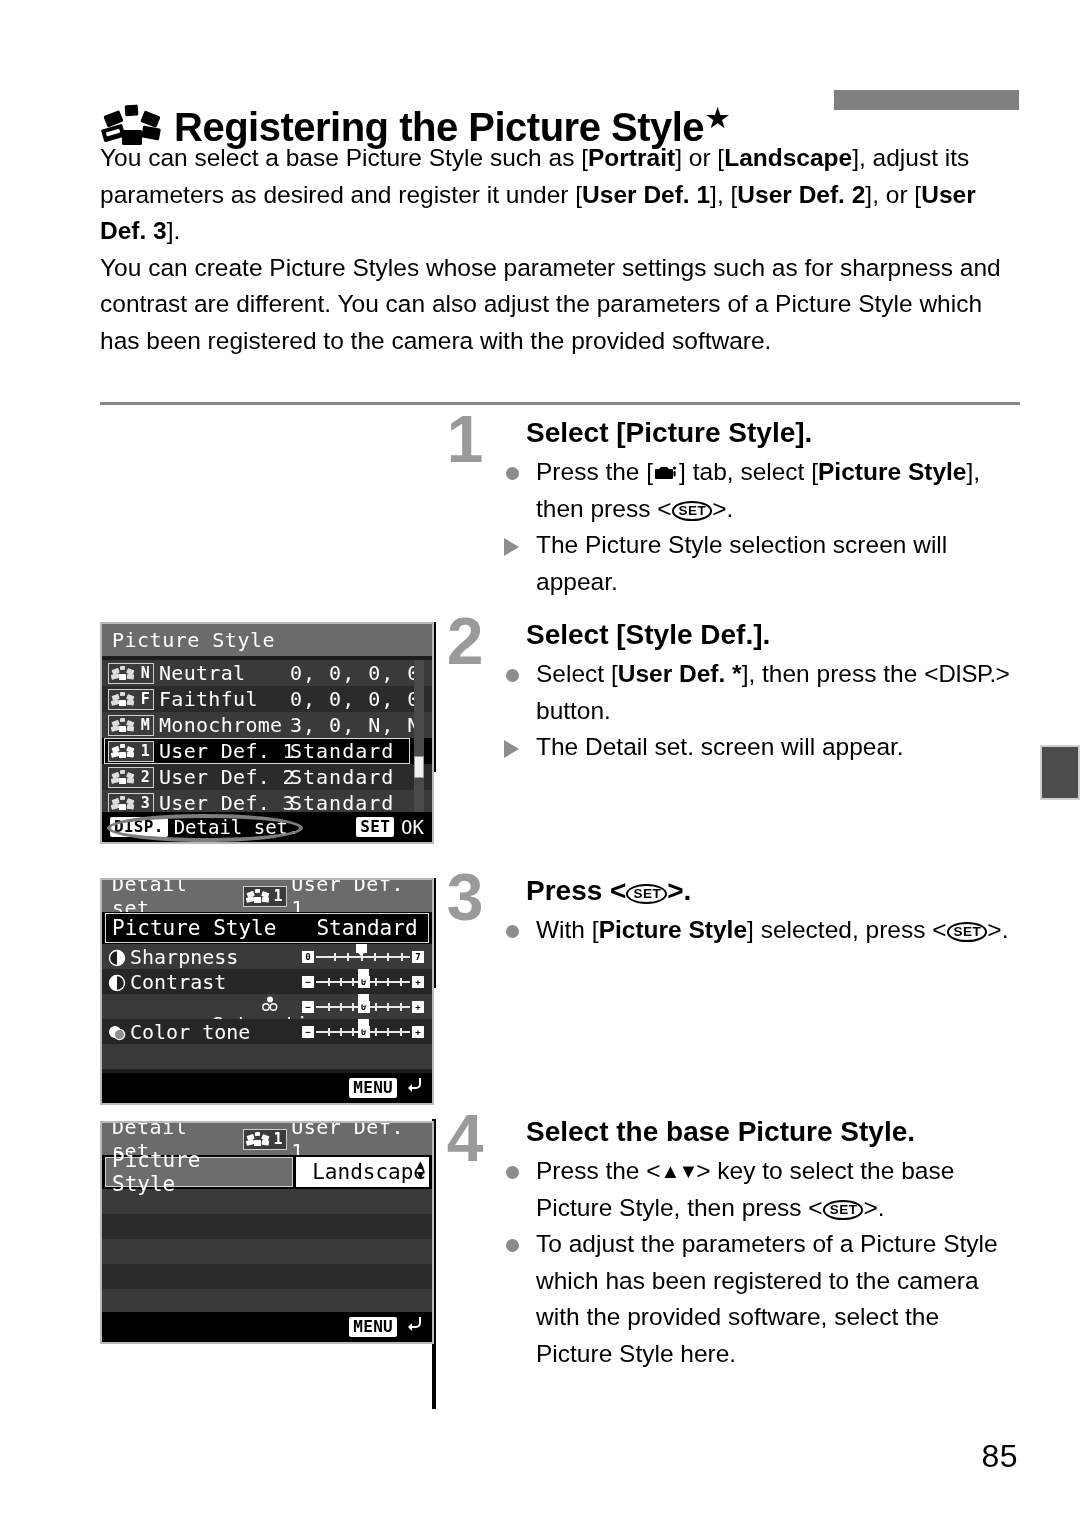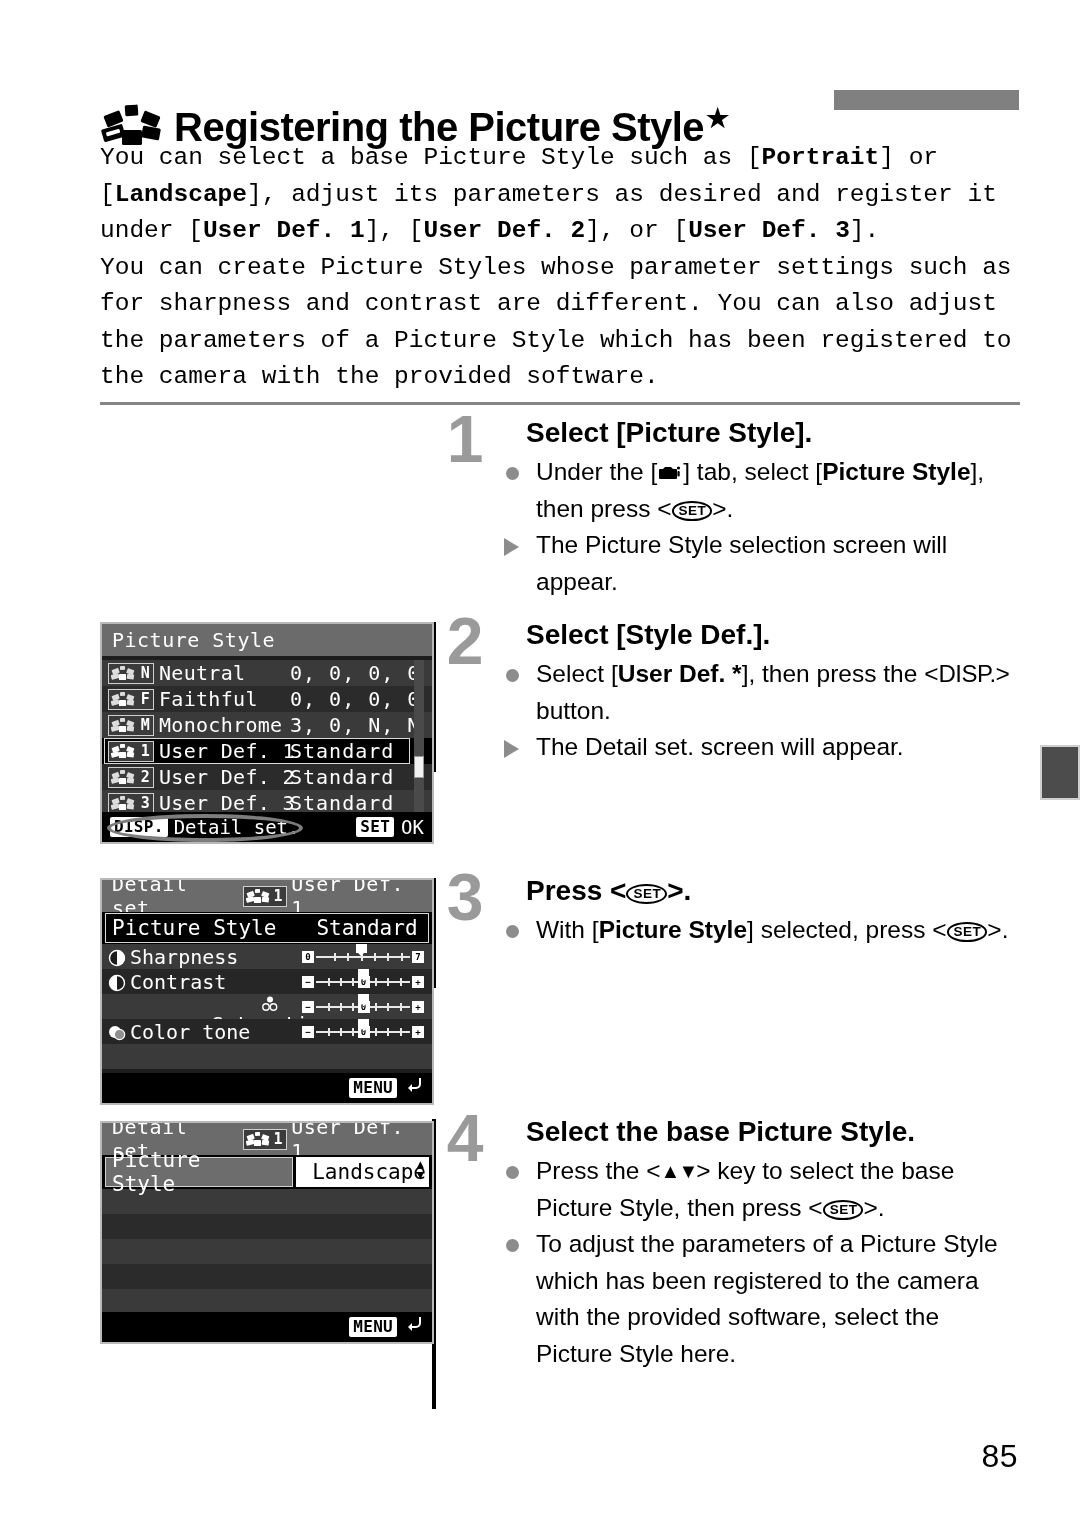--- a/index.html
+++ b/index.html
@@ -28,21 +28,21 @@
   }
   .title-star { font-size:26px; vertical-align:super; margin-left:2px; }
   .title-bar {
     position:absolute; left:834px; top:90px; width:185px; height:20px;
     background:#808080;
   }
 
   
   .intro {
     position:absolute; left:100px; top:140px; width:920px;
-    font-size:24.5px; line-height:36.5px;font-family:Liberation Mono, monospace;
+    font-size:24.5px; line-height:36.5px;
   }
   .intro p { margin:0; }
   .intro b { font-weight:bold; }
 
   hr.rule {
     position:absolute; left:100px; top:402px; width:920px; height:0;
     border:0; border-top:3px solid #868686; margin:0;
   }
 
   
@@ -273,21 +273,21 @@
   </div>
 
   <hr class="rule">
 
   <div class="step" style="top:414px; height:180px;">
     <div class="step-num">1</div>
     <div class="step-head">Select [Picture Style].</div>
     <div class="step-body">
       <div class="bullet-line">
         <span class="dot"></span>
-        <span>Under the [</span><span class="camtab"><svg viewBox="0 0 26 20" width="26" height="20">
+        <span>Press the [</span><span class="camtab"><svg viewBox="0 0 26 20" width="26" height="20">
               <g fill="#000">
                 <path d="M2 6 h4 l2-2 h6 l2 2 h3 a1 1 0 0 1 1 1 v8 a1 1 0 0 1 -1 1 h-16 a1 1 0 0 1 -1 -1 v-8 a1 1 0 0 1 1 -1z"></path>
                 <circle cx="21.5" cy="5" r="1.6"></circle>
                 <rect x="20.4" y="8" width="2.3" height="5.5" rx="1"></rect>
               </g>
             </svg></span><span>] tab, select [</span><b>Picture Style</b><span>], then press &lt;</span><span class="setbtn">SET</span><span>&gt;.</span>
       </div>
       <div class="bullet-line">
         <span class="tri"></span>
         <span>The Picture Style selection screen will appear.</span>

